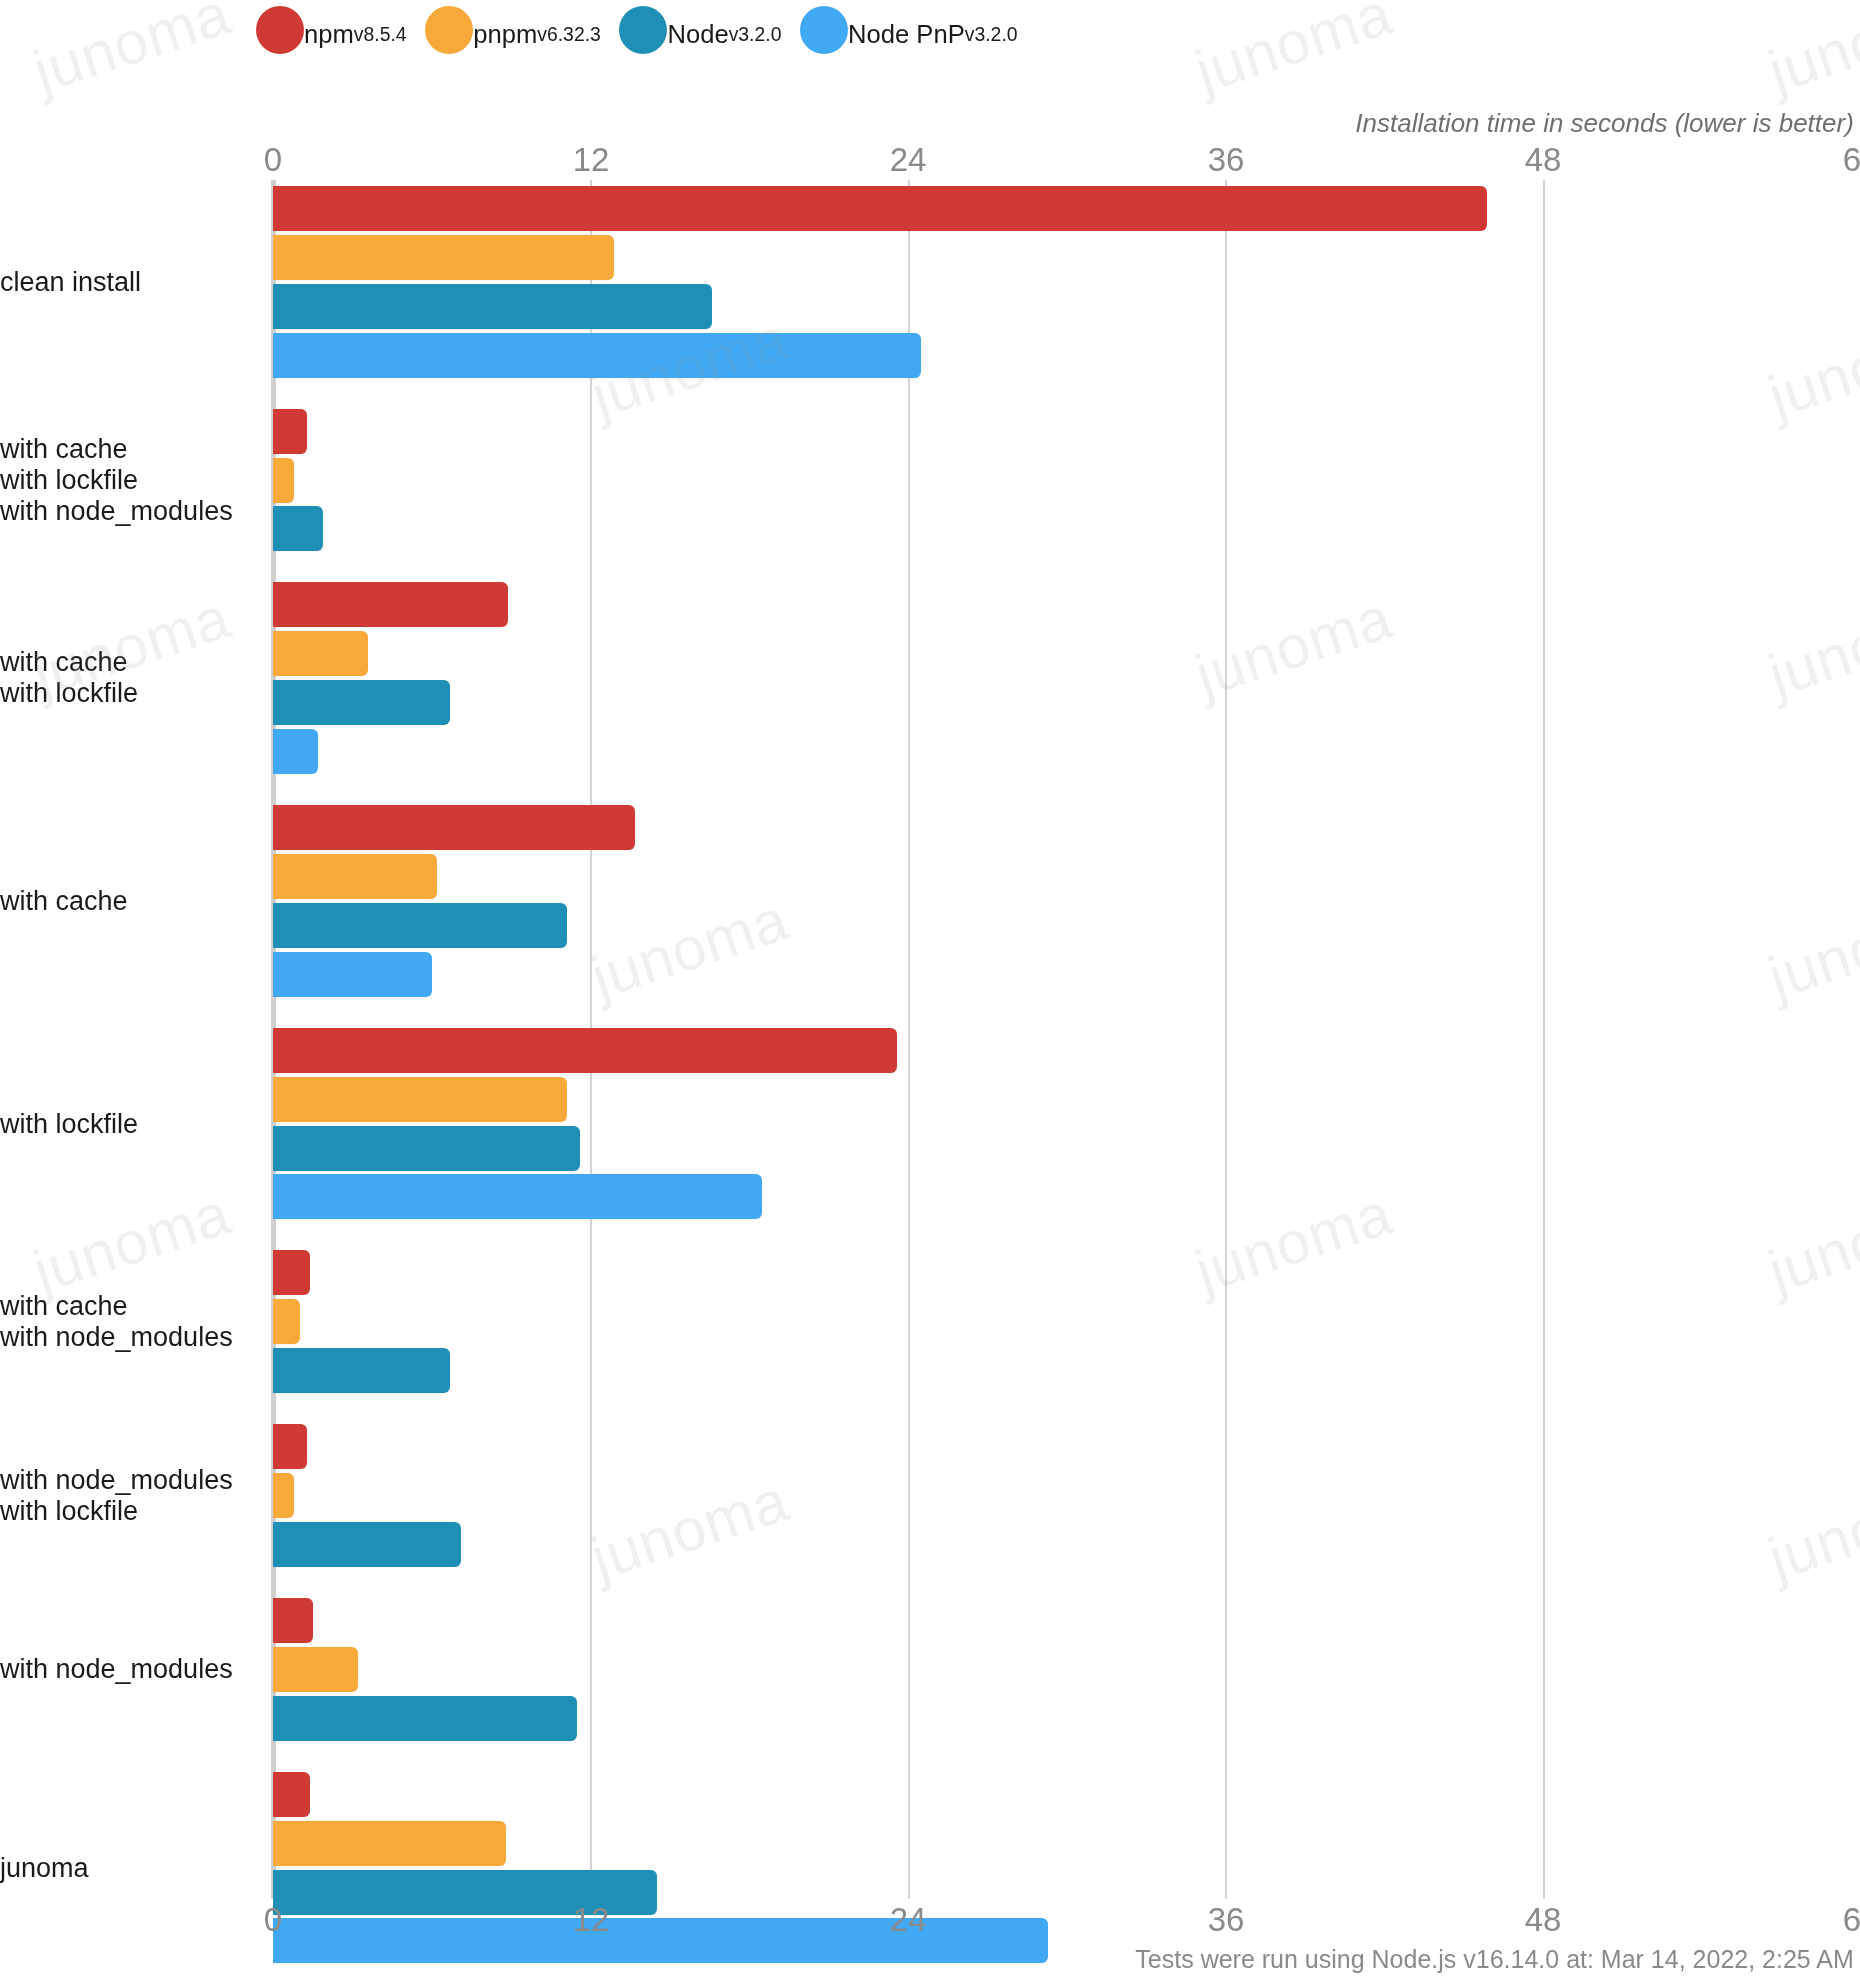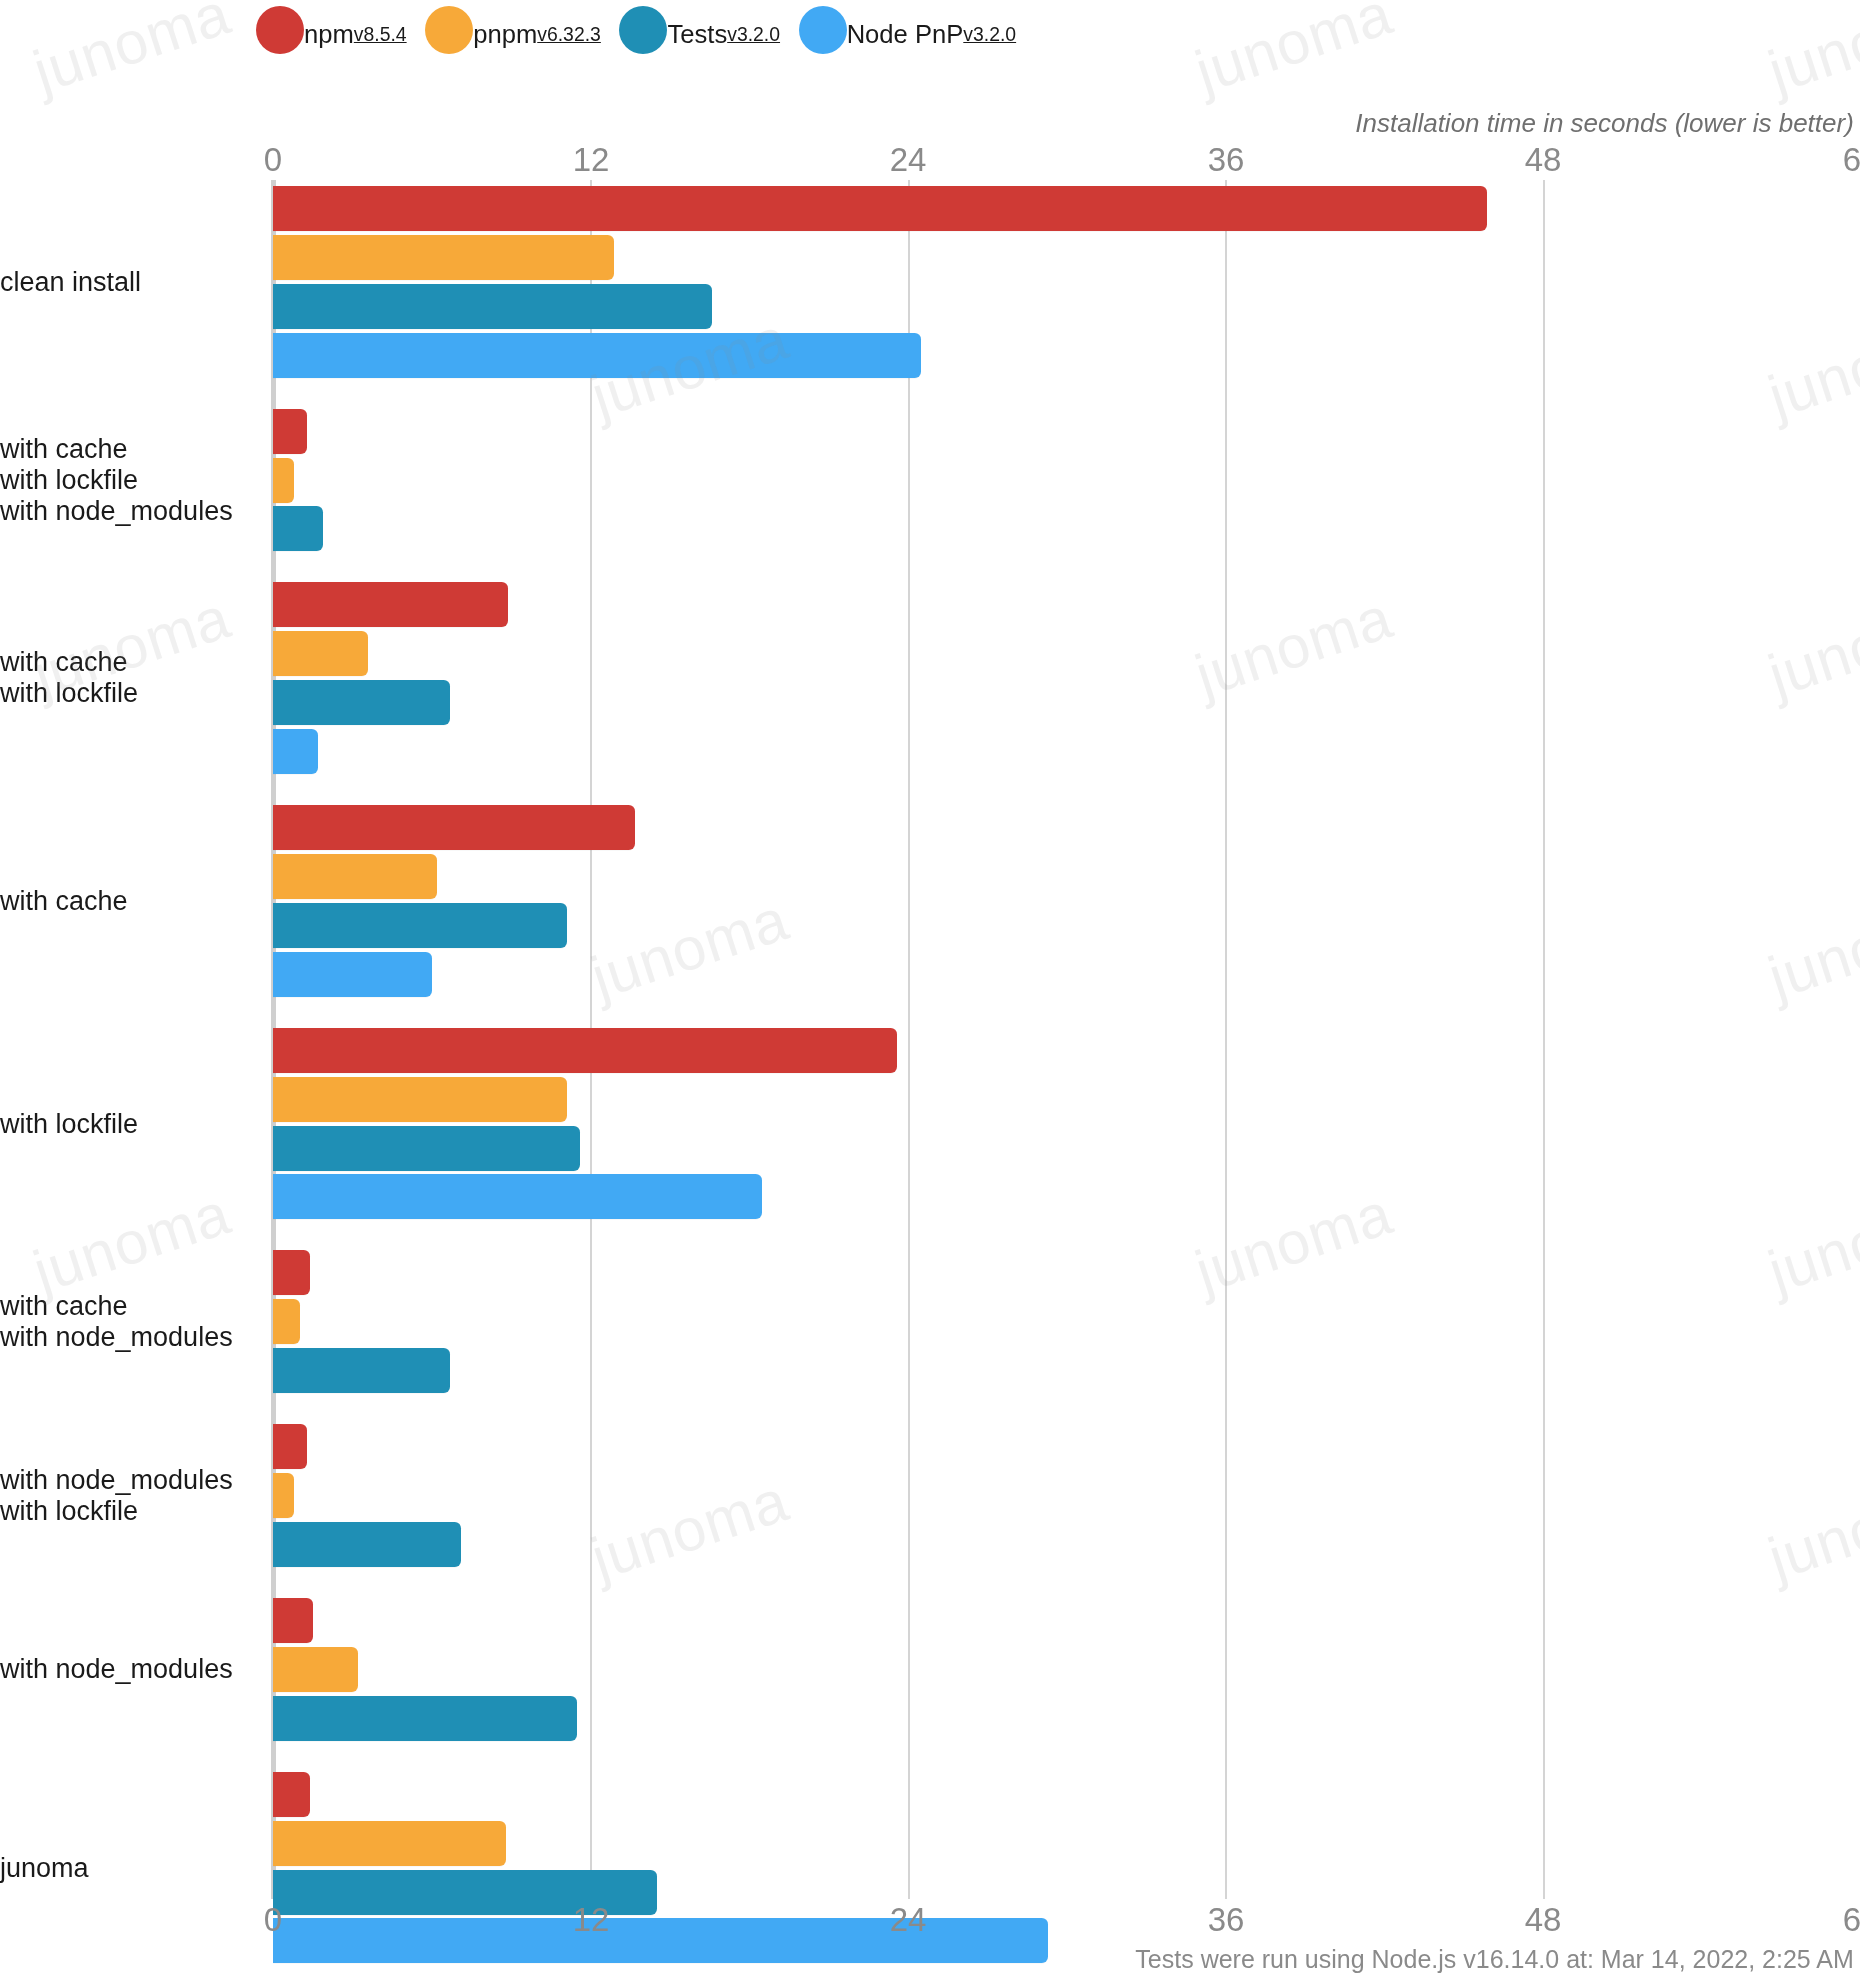--- a/index.html
+++ b/index.html
@@ -61,21 +61,20 @@
     color: #1a1a1a;
     text-align: center;
     white-space: nowrap;
   }
   .legend-version {
     font-size: 19.4px;
     line-height: 23px;
     color: #1a1a1a;
     text-align: center;
     white-space: nowrap;
-    text-decoration: underline;
   }
 
   
   .axis-title {
     position: absolute;
     right: 6.2px;
     top: 108px;
     font-size: 26px;
     font-style: italic;
     color: #6f6f6f;
@@ -204,21 +203,21 @@
       <div class="legend-name">npm</div>
       <div class="legend-version">v8.5.4</div>
     </div>
     <div class="legend-item">
       <div class="legend-swatch" style="background: rgb(247, 169, 57);"></div>
       <div class="legend-name">pnpm</div>
       <div class="legend-version">v6.32.3</div>
     </div>
     <div class="legend-item">
       <div class="legend-swatch" style="background: rgb(31, 143, 181);"></div>
-      <div class="legend-name">Tests</div>
+      <div class="legend-name">Node</div>
       <div class="legend-version">v3.2.0</div>
     </div>
     <div class="legend-item">
       <div class="legend-swatch" style="background: rgb(65, 169, 244);"></div>
       <div class="legend-name">Node PnP</div>
       <div class="legend-version">v3.2.0</div>
     </div>
   </div>
 
 <div class="axis-title">Installation time in seconds (lower is better)</div>

